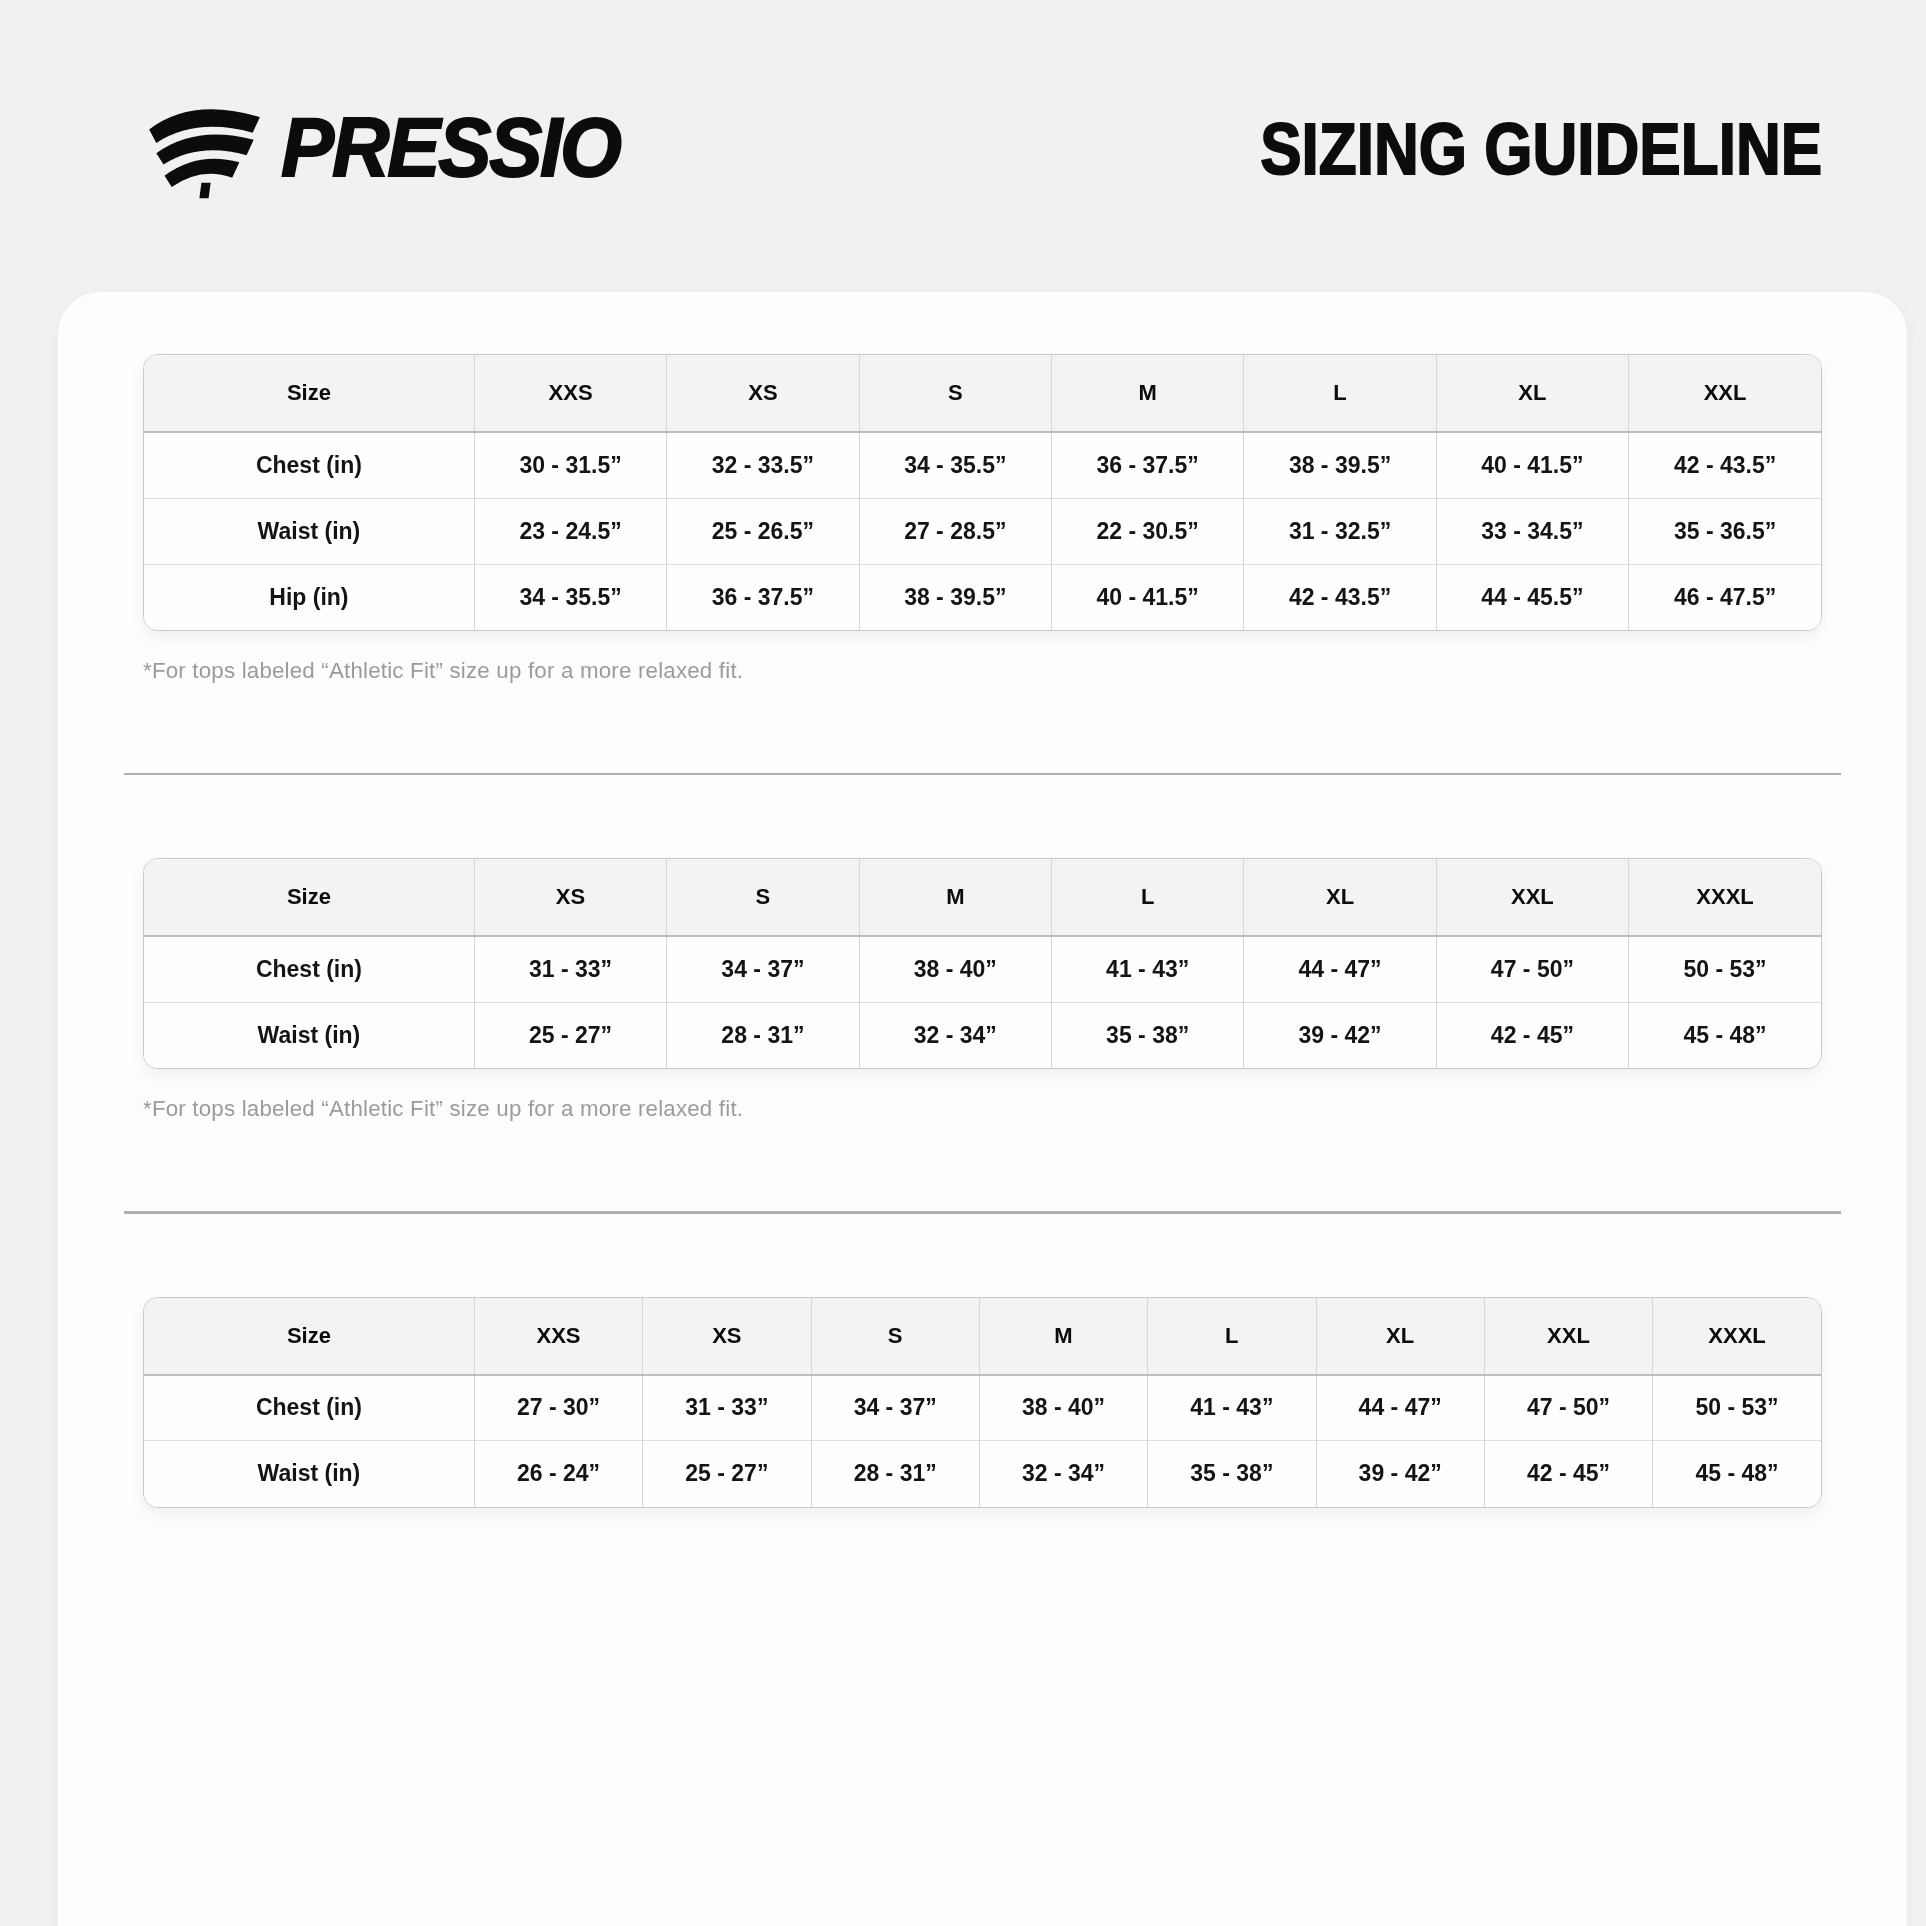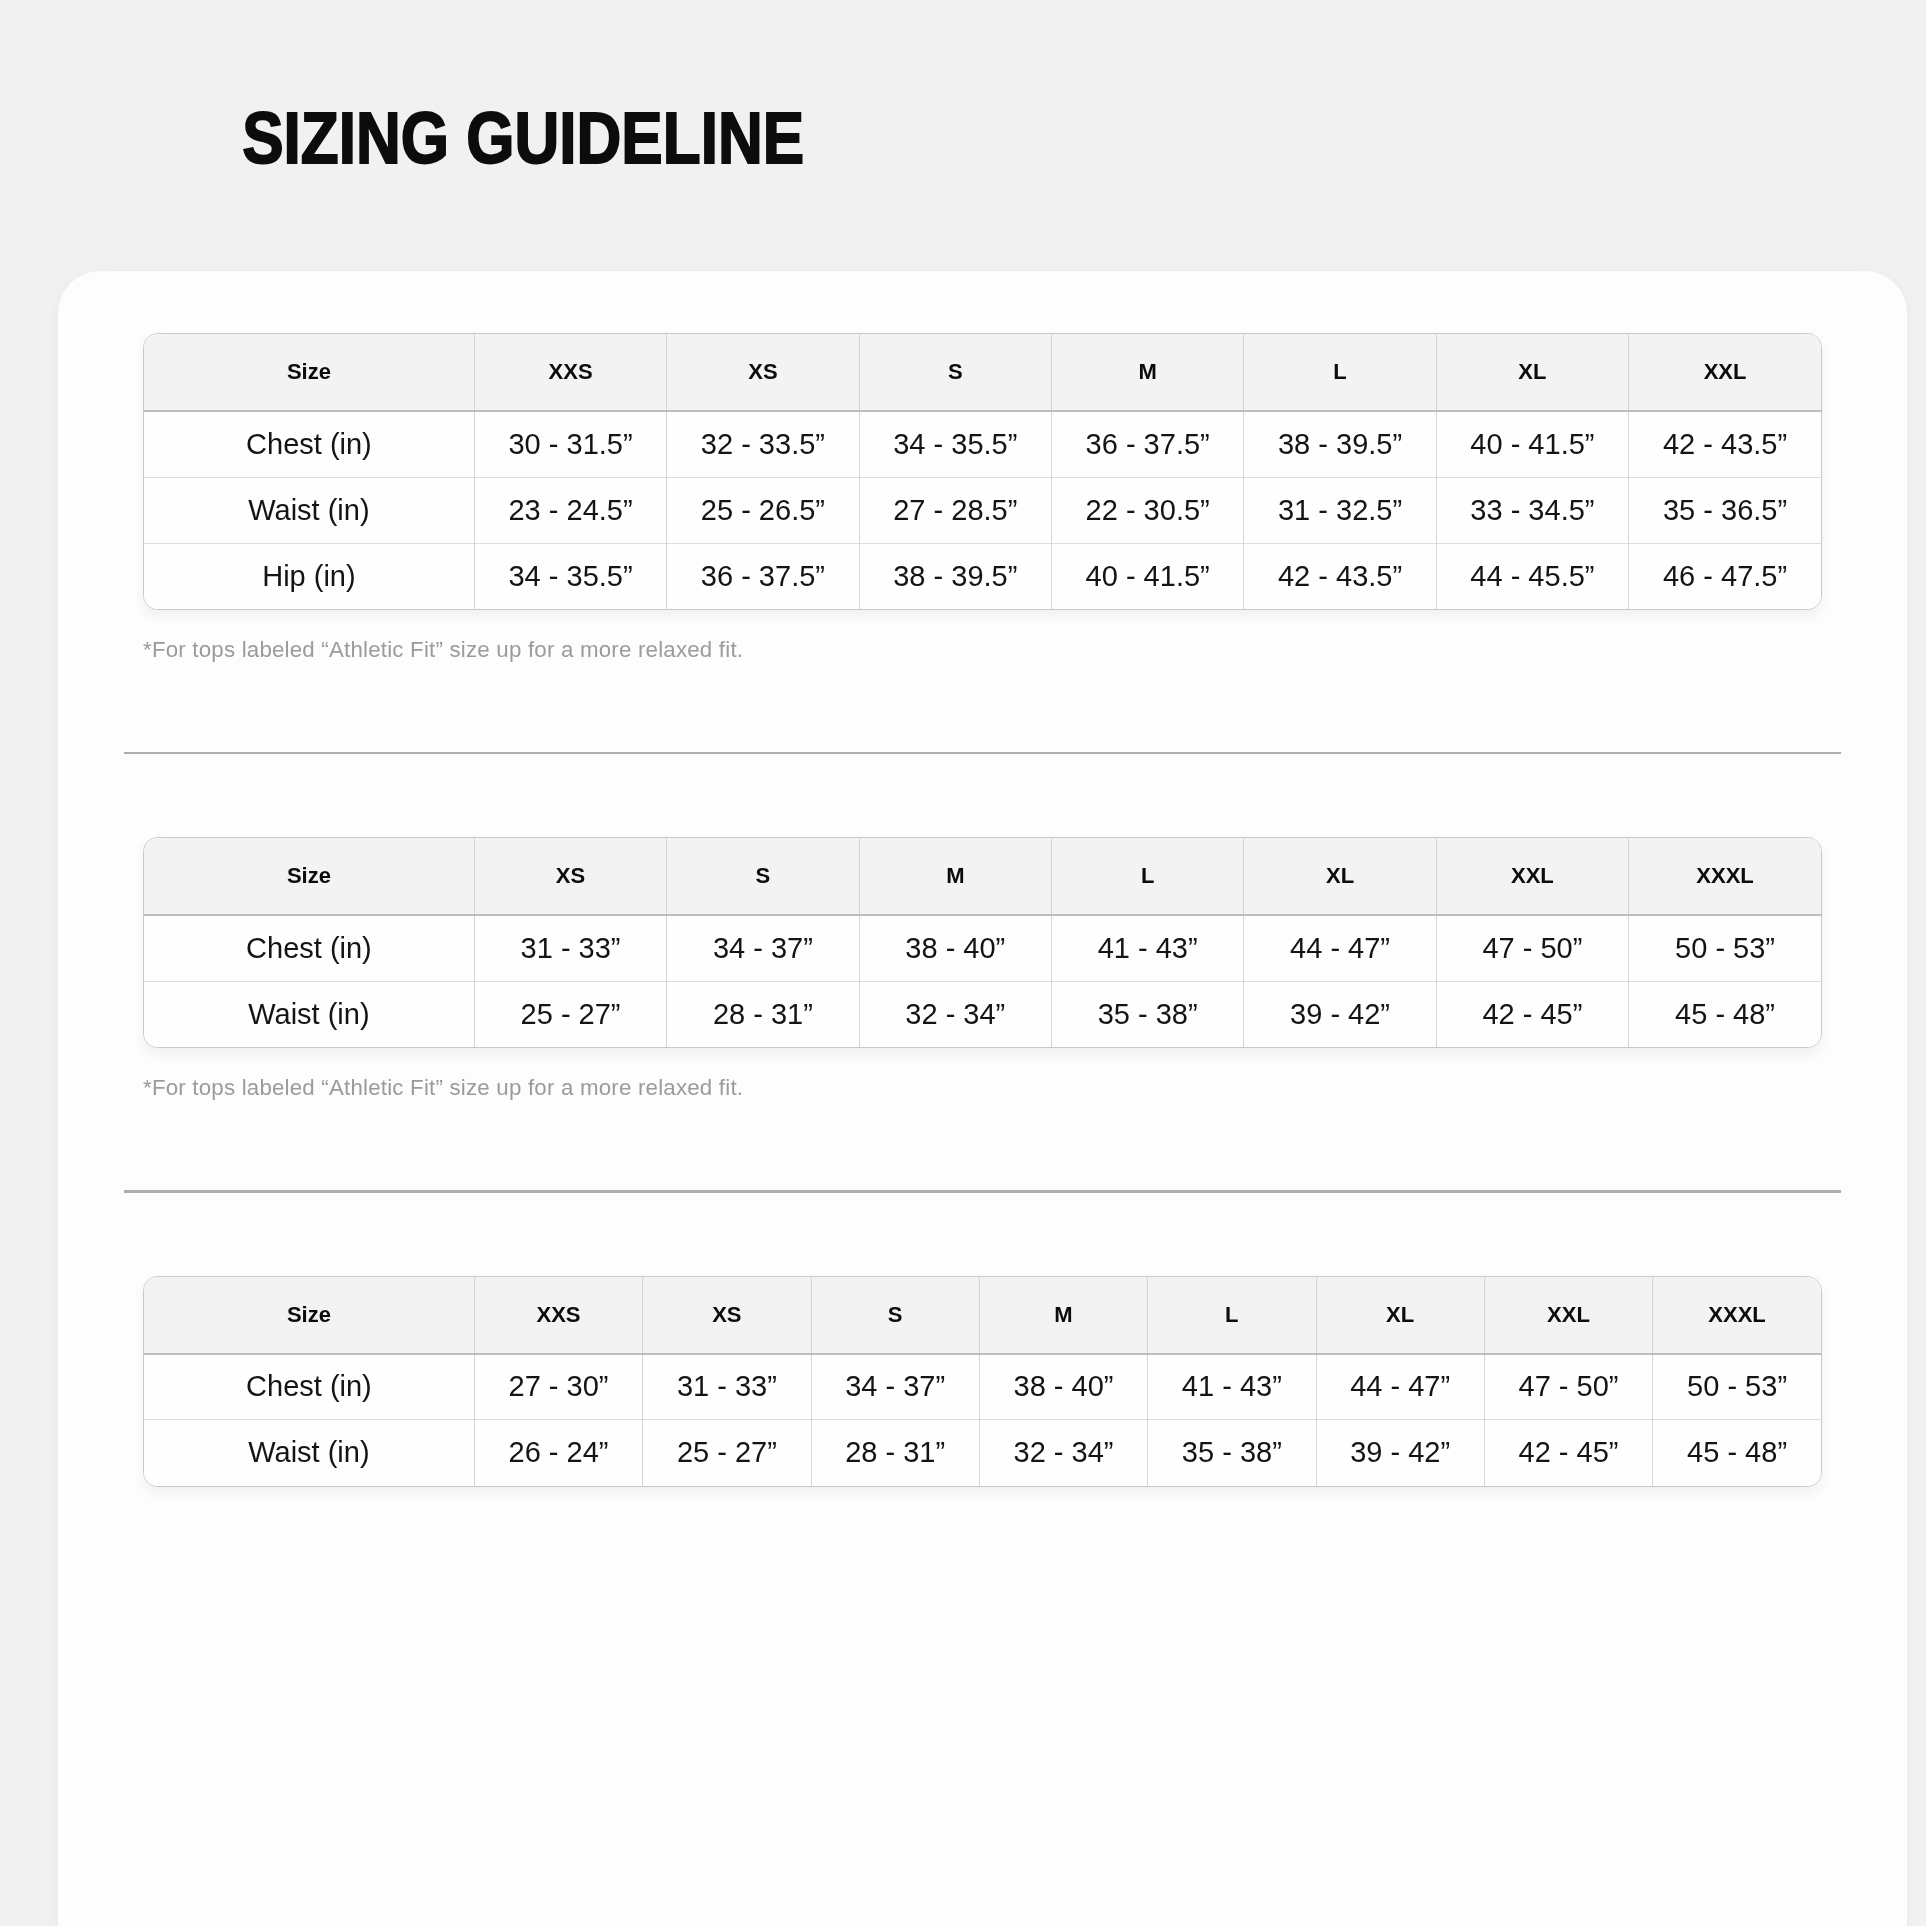--- a/index.html
+++ b/index.html
@@ -87,22 +87,22 @@
   th {
     background: #f3f3f4;
     height: 77px;
     font-size: 22px;
     font-weight: 700;
     border-bottom: 2.3px solid #bdbdbf;
   }
   td {
     background: #fefefe;
     height: 66px;
-    font-size: 29px;
-    font-weight: 400;
+    font-size: 23px;
+    font-weight: 700;
     color: #141414;
   }
   th + th, td + td { border-left: 0.8px solid #d6d6d8; }
   tbody tr + tr td { border-top: 1.2px solid #dcdcde; }
   .col-label { width: 19.7%; }
 
   .footnote {
     font-size: 22.3px;
     color: #9b9b9b;
     letter-spacing: 0.2px;
@@ -114,20 +114,31 @@
     background: #aeaeb0;
     margin: 89px -19px 83px -19px;
   }
 </style>
 </head>
 <body>
 
 <div class="page">
 
   <header class="page-header">
+    <div class="brand">
+      <svg viewBox="0 0 120 100" aria-hidden="true">
+        <g fill="#0c0c0c">
+          <path d="M6 32 Q48 0 114 20 L107 35 Q52 20 13 45 Z"></path>
+          <path d="M13 55 Q52 27 108 42 L101 57 Q55 44 20 66 Z"></path>
+          <path d="M21 77 Q54 53 94 64 L87 79 Q57 68 28 88 Z"></path>
+          <path d="M57 84 L66 84 L64 99 L55 99 Z"></path>
+        </g>
+      </svg>
+      <div class="brand-text">PRESSIO</div>
+    </div>
     <div class="page-title">SIZING GUIDELINE</div>
   </header>
 
   <main class="card">
 
     <section class="section">
       <div class="table-wrap">
         <table>
             <thead>
               <tr>

